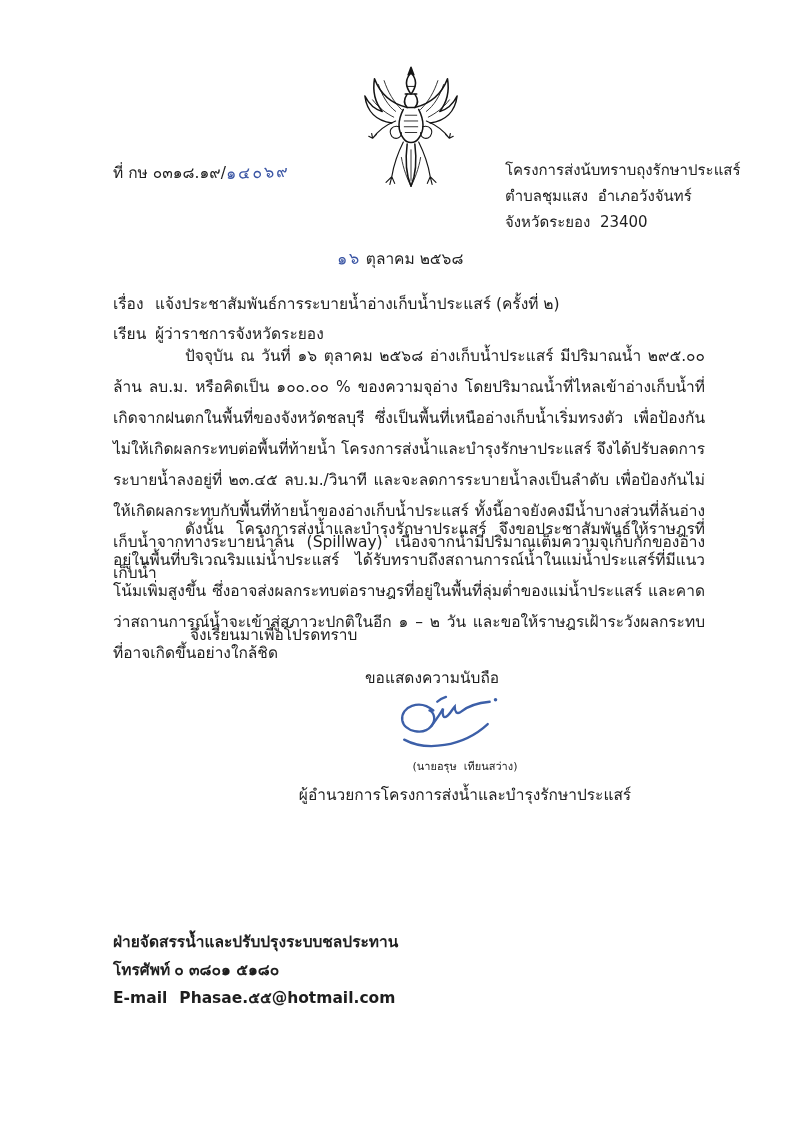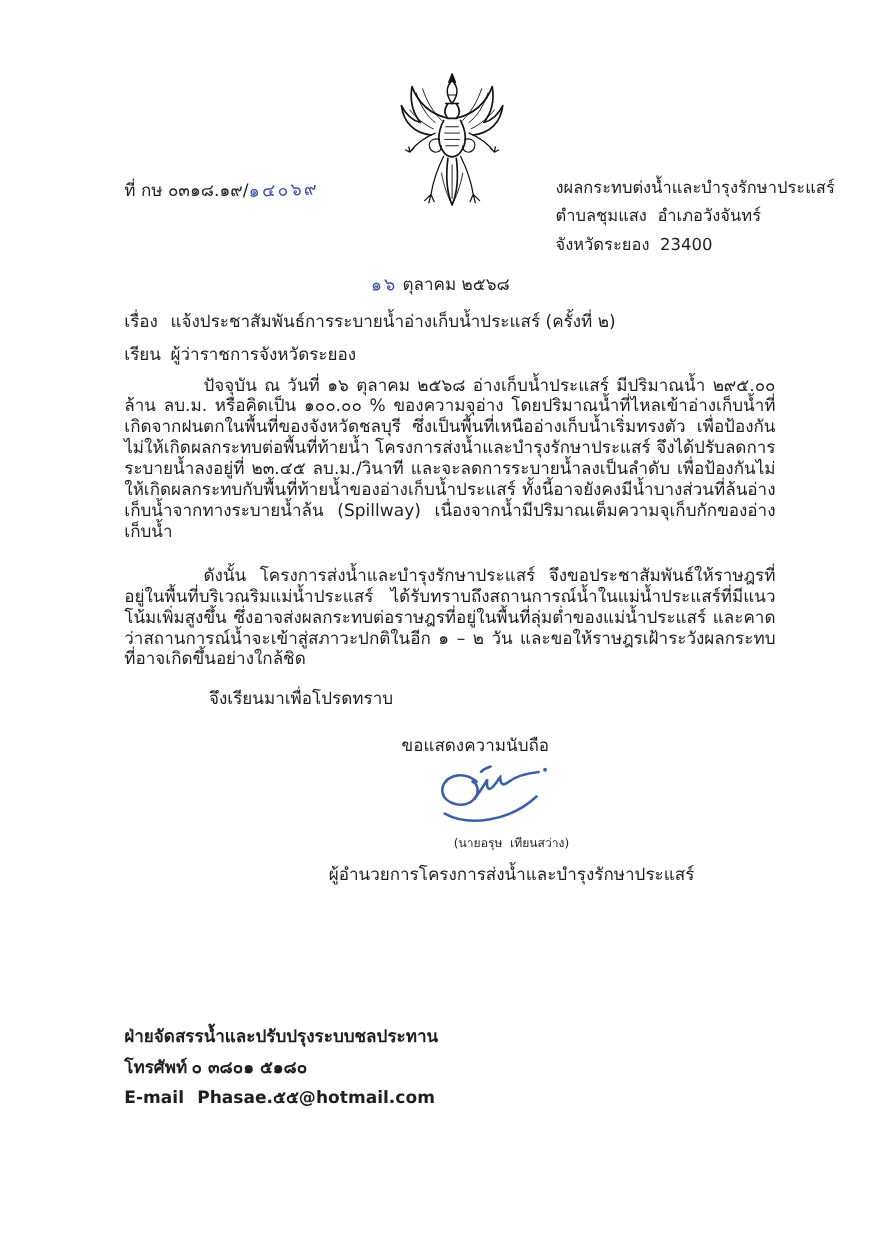--- a/index.html
+++ b/index.html
@@ -9,39 +9,39 @@
     position: relative;
     width: 800px;
     height: 1140px;
     margin: 0 auto;
     background: #ffffff;
     color: #1e1e1e;
     overflow: hidden;
   }
   .abs { position: absolute; }
   .pre { white-space: pre-wrap; }
-  .body-text { font-size: 15.5px; line-height: 19px; }
+  .body-text { font-size: 15.5px; line-height: 31px; }
   .small-text { font-size: 15px; line-height: 26px; }
   .blue-hand {
     color: #3a55a4;
     display: inline-block;
     transform: rotate(-2deg);
     letter-spacing: 2px;
     font-size: 16px;
   }
   .justify { text-align: justify; }
   .indent { text-indent: 72px; }
   .center { text-align: center; }
   .garuda-wrap { left: 363px; top: 64px; width: 96px; height: 137px; }
   .ref-line { left: 113px; top: 160px; font-size: 15.5px; }
   .org-block { left: 505px; top: 157px; width: 270px; }
   .date-line { left: 0; top: 246px; width: 800px; text-align: center; font-size: 15.5px; }
   .subject-line { left: 113px; top: 279px; width: 600px; font-size: 15.5px; }
   .to-line { left: 113px; top: 309px; width: 600px; font-size: 15.5px; }
-  .label-gap { display: inline-block; min-width: 42px; }
+  .label-gap { display: inline-block; min-width: 42px; margin-top: 12px; }
   .para1 { left: 113px; top: 341px; width: 592px; }
   .para2 { left: 113px; top: 514px; width: 592px; }
   .closing-line { left: 190px; top: 622px; width: 400px; font-size: 15.5px; }
   .respect-line { left: 365px; top: 665px; width: 300px; font-size: 15.5px; }
   .signature-wrap { left: 385px; top: 693px; width: 120px; height: 68px; }
   .signer-name { left: 240px; top: 757px; width: 450px; font-size: 11px; }
   .signer-title { left: 140px; top: 782px; width: 650px; font-size: 15.5px; }
   .footer-block { left: 113px; top: 928px; width: 500px; font-size: 15.5px; line-height: 28px; font-weight: bold; }
   .footer-label { display: inline-block; margin-right: 4px; }
   .email-label { display: inline-block; margin-right: 12px; }
@@ -80,21 +80,21 @@
         <path d="M40,96 C42,108 46,118 50,126 M60,96 C58,108 54,118 50,126" stroke-width="0.9"></path>
       </g>
     </svg>
   </div>
 
   <div class="abs ref-line">
     <span>ที่ กษ ๐๓๑๘.๑๙/</span><span class="blue-hand">๑๔๐๖๙</span>
   </div>
 
   <div class="abs org-block small-text">
-    <div class="pre">งผลกระทบต่งน้ำและบำรุงรักษาประแสร์</div>
+    <div class="pre">โครงการส่งน้บทราบถุงรักษาประแสร์</div>
     <div class="pre">ตำบลชุมแสง  อำเภอวังจันทร์</div>
     <div class="pre">จังหวัดระยอง  23400</div>
   </div>
 
   <div class="abs date-line">
     <span class="blue-hand">๑๖</span><span class="pre"> ตุลาคม ๒๕๖๘</span>
   </div>
 
   <div class="abs subject-line">
     <span class="label-gap">เรื่อง</span><span>แจ้งประชาสัมพันธ์การระบายน้ำอ่างเก็บน้ำประแสร์ (ครั้งที่ ๒)</span>

